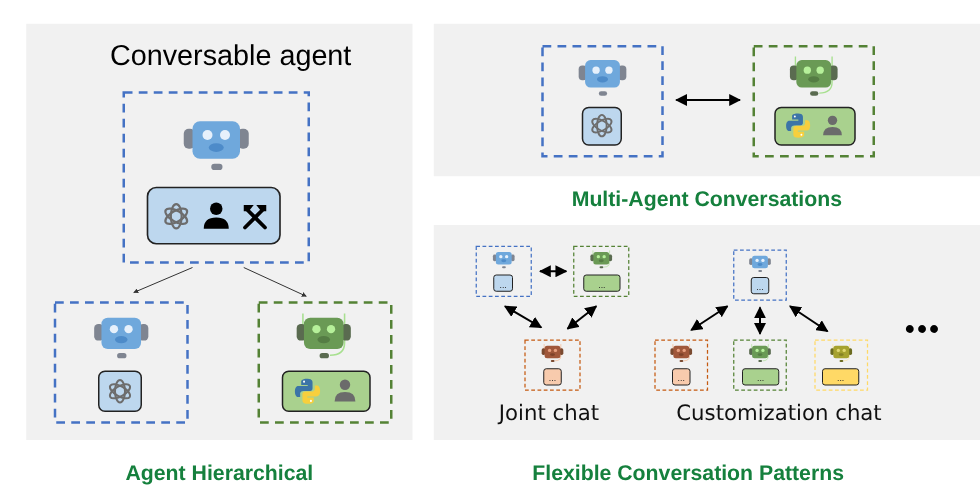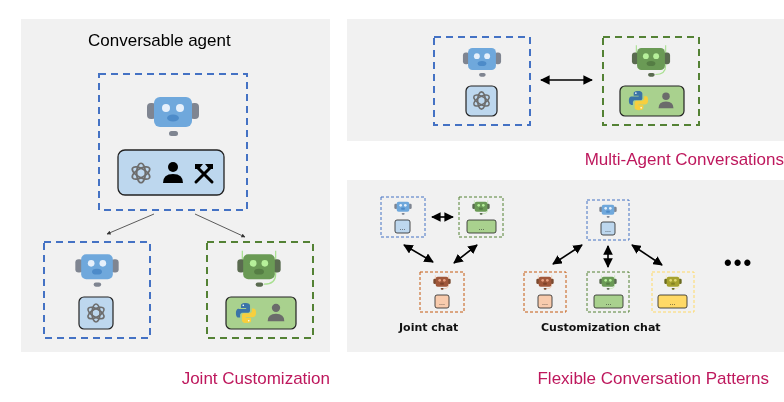--- a/index.html
+++ b/index.html
@@ -1,23 +1,23 @@
 <!DOCTYPE html>
 <html><head>
 <meta charset="utf-8">
 <style>
   html, body { margin: 0; padding: 0; background: #ffffff; }
   body { width: 784px; height: 402px; position: relative; overflow: hidden; font-family: "Liberation Sans", sans-serif; }
   .panel { position: absolute; background: #f1f1f1; }
   #panel-left { left: 21px; top: 19px; width: 309px; height: 333px; }
   #panel-tr { left: 347px; top: 19px; width: 437px; height: 122px; }
   #panel-br { left: 347px; top: 180px; width: 437px; height: 172px; }
-  .caption { position: absolute; font-weight: normal; font-size: 17px; color: #be185d; text-align: right; white-space: nowrap; }
-  .ptitle { position: absolute; font-size: 17px; color: #000; white-space: nowrap; }
-  .sub { position: absolute; font-family: "DejaVu Sans", sans-serif; font-size: 11px; color: #111; white-space: nowrap; font-weight: bold; }
+  .caption { position: absolute; font-weight: bold; font-size: 17px; color: #15803d; text-align: center; white-space: nowrap; }
+  .ptitle { position: absolute; font-size: 23px; color: #000; white-space: nowrap; }
+  .sub { position: absolute; font-family: "DejaVu Sans", sans-serif; font-size: 17px; color: #111; white-space: nowrap; }
   svg.layer { position: absolute; left: 0; top: 0; }
   .dots { position: absolute; font-size: 22px; font-weight: bold; letter-spacing: 2px; color:#000; }
 </style>
 </head>
 <body>
 
 <div class="panel" id="panel-left"></div>
 <div class="panel" id="panel-tr"></div>
 <div class="panel" id="panel-br"></div>
 
@@ -195,15 +195,15 @@
     <rect x="658" y="295" width="29" height="13" rx="2" fill="#ffd966" stroke="#222" stroke-width="0.8"></rect>
     <text x="672.5" y="305" font-size="7" text-anchor="middle" fill="#222">...</text>
   </g>
 </svg>
 
 <div class="dots" style="left:724px; top:250px;">•••</div>
 
 <div class="sub" style="left:399px; top:321px;">Joint chat</div>
 <div class="sub" style="left:541px; top:321px;">Customization chat</div>
 
-<div class="caption" style="left:21px; width:309px; top:369px;">Joint Customization</div>
+<div class="caption" style="left:21px; width:309px; top:369px;">Agent Hierarchical</div>
 <div class="caption" style="left:347px; width:437px; top:150px;">Multi-Agent Conversations</div>
 <div class="caption" style="left:332px; width:437px; top:369px;">Flexible Conversation Patterns</div>
 
 </body></html>

